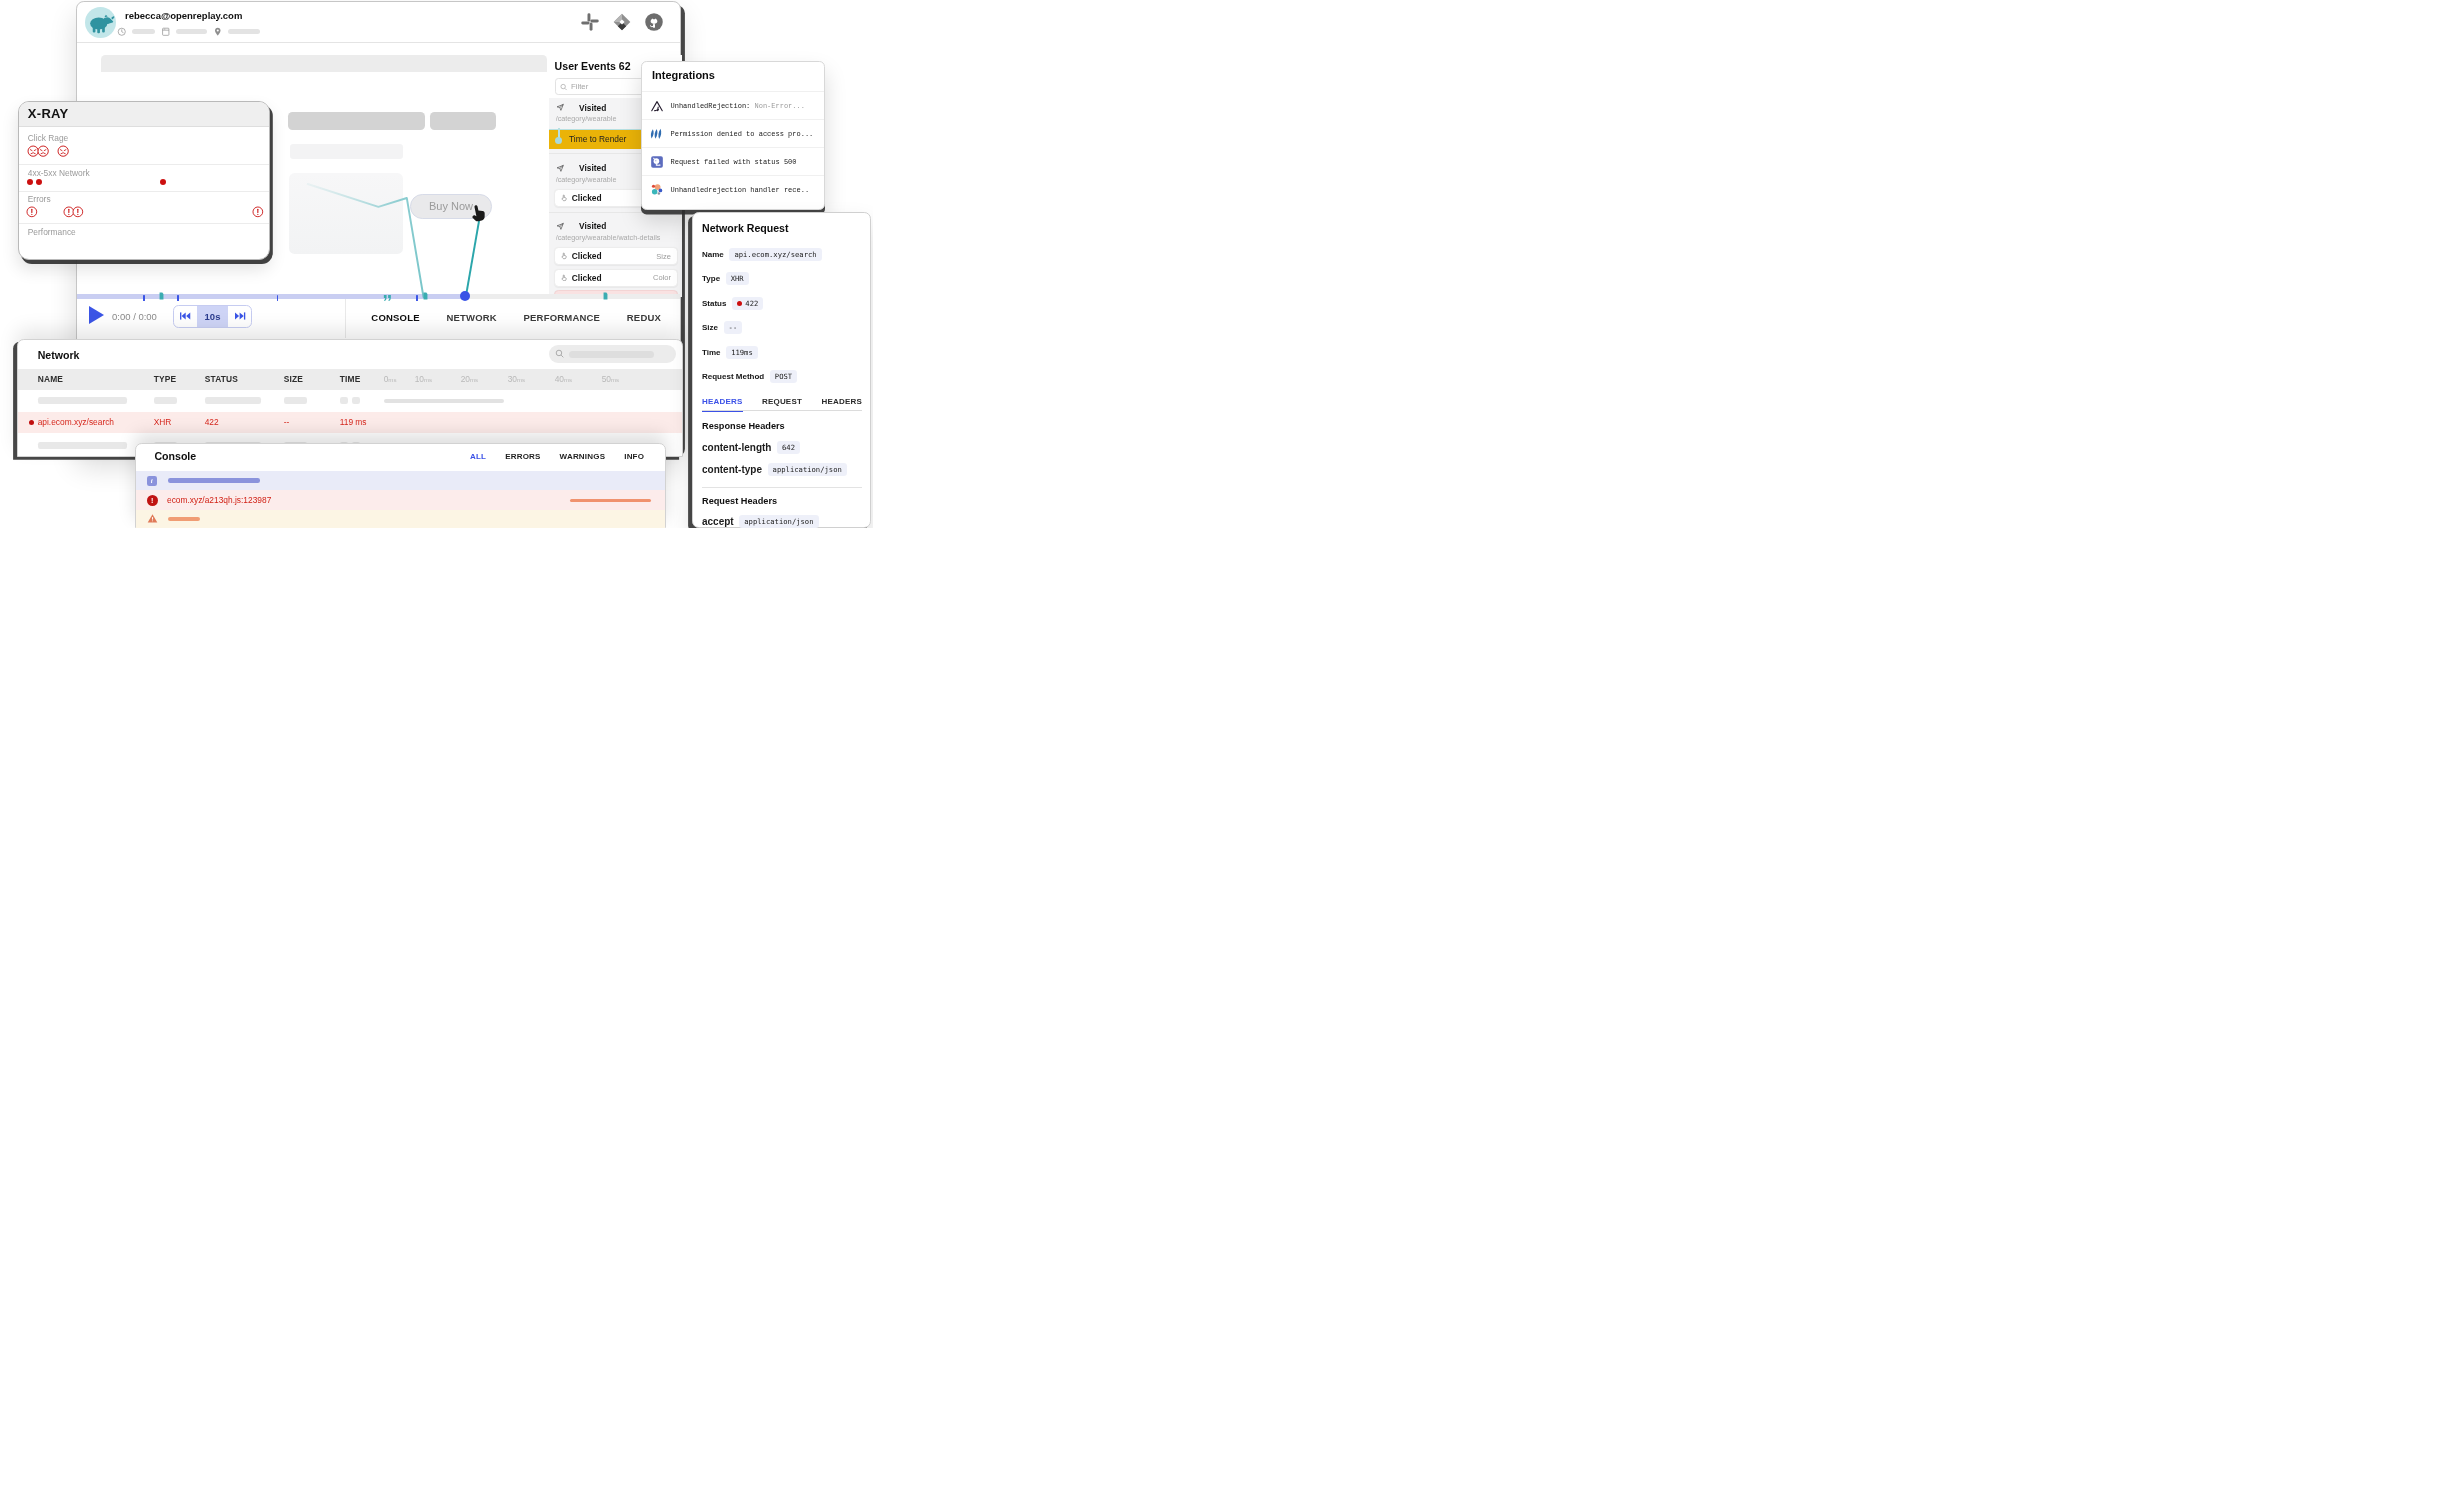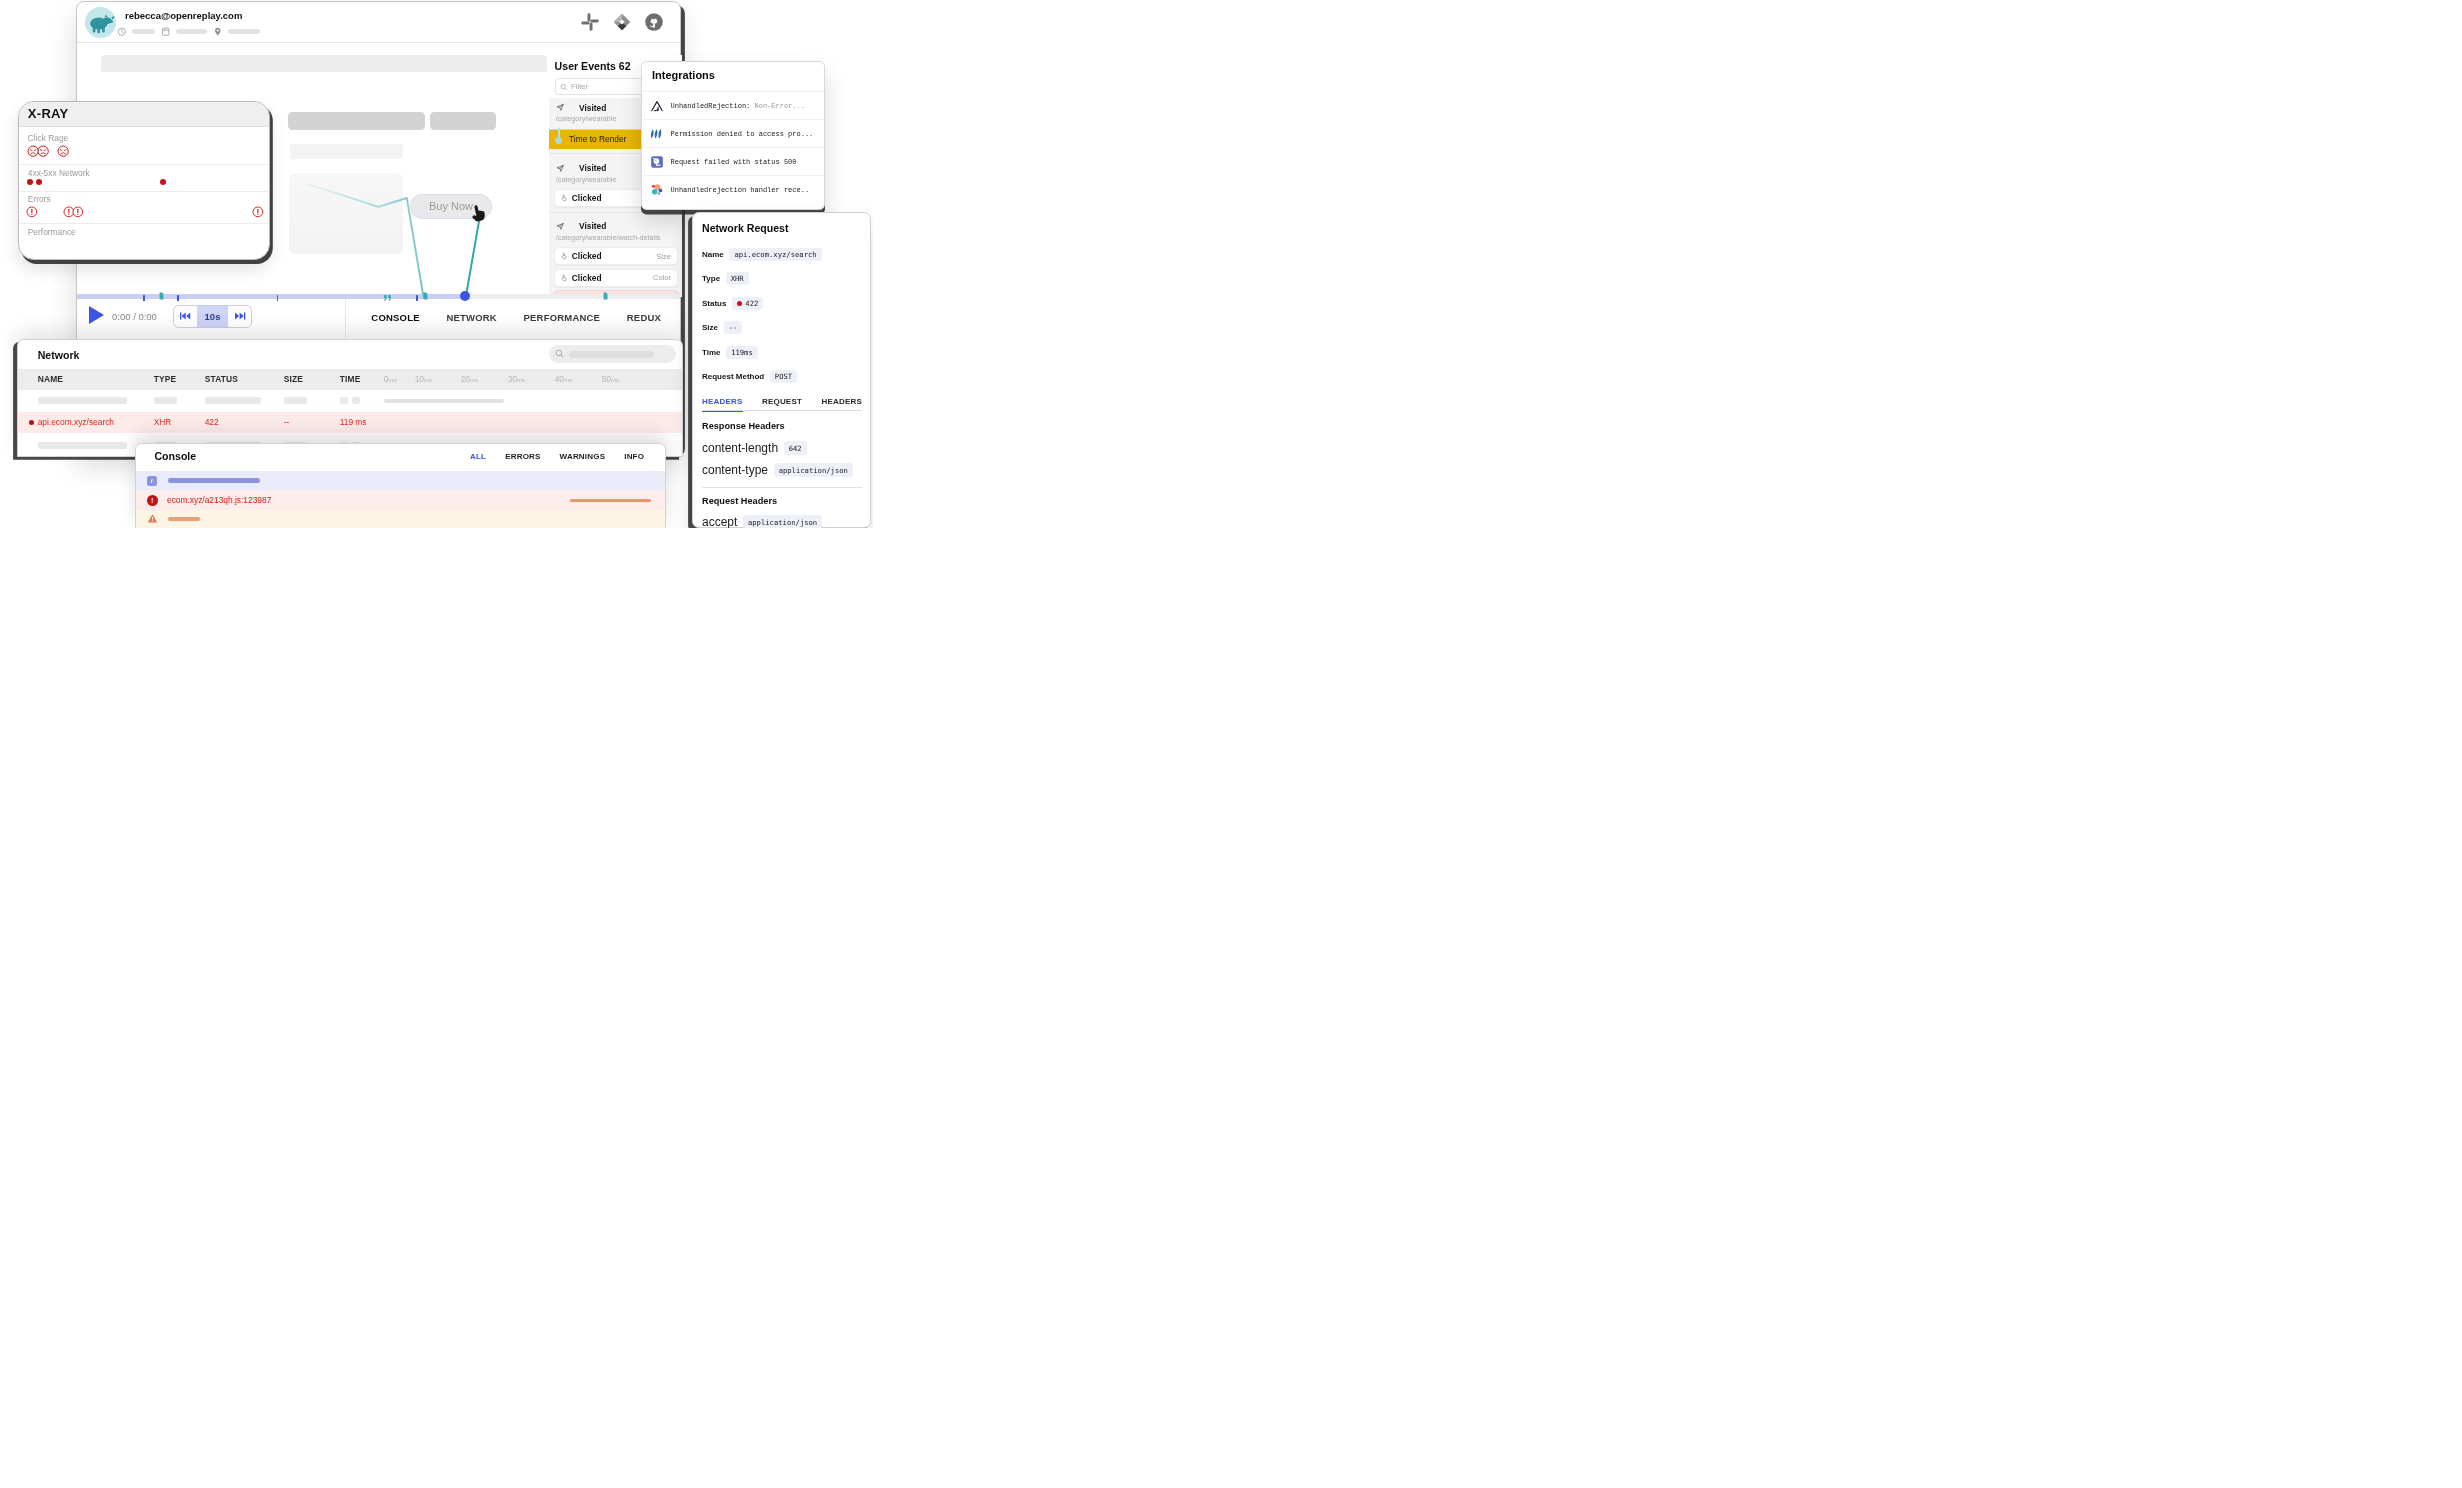--- a/index.html
+++ b/index.html
@@ -61,21 +61,21 @@
     box-shadow:0 4.5px 0 rgba(45,45,45,.88), 0 11px 22px rgba(0,0,0,.15); }
   .int-title { position:absolute; left:10px; top:7.2px; font-size:11px; font-weight:700; color:#0c0c0c; }
   .int-rows { position:absolute; left:0; top:29px; width:100%; bottom:0; }
   .int-row { height:28px; display:flex; align-items:center; gap:6.7px; padding:0 7.8px; border-top:0.6px solid #f0f0f0; }
   .int-row svg { width:14px; height:14px; flex:0 0 auto; }
   .int-text { font-family:Liberation Mono, monospace; font-size:7px; color:#191919; white-space:nowrap; overflow:hidden; }
   .int-text .sec { color:#9a9a9a; }
 
   
   .xray { position:absolute; left:18.4px; top:101px; width:252px; height:159px; background:#fff;
-    border:0.6px solid #b9b9b9; border-radius:16px; z-index:30;
+    border:0.6px solid #b9b9b9; border-radius:11px; z-index:30;
     box-shadow:2.8px 3.9px 0 rgba(45,45,45,.9), 0 9px 16.7px rgba(0,0,0,.12); overflow:hidden; }
   .xray-head { height:24.5px; background:#efefef; border-bottom:0.6px solid #dedede; display:flex; align-items:center; }
   .xray-title { margin-left:8.4px; font-size:13px; font-weight:700; letter-spacing:0.3px; color:#121212; }
   .xray-sec-label { position:absolute; left:8.4px; font-size:8.4px; color:#9a9a9a; }
   .xray-div { position:absolute; left:0; width:100%; height:0.6px; background:#ececec; }
   .xmark { position:absolute; }
   .red-dot { width:6.1px; height:6.1px; border-radius:50%; background:#cc1010; }
 
   
   .player-strip { position:absolute; left:0; top:292px; width:100%; height:5px; background:#ededed; z-index:7; }
@@ -147,21 +147,21 @@
   .nrq-lbl { font-size:8px; font-weight:700; color:#161616; }
   .chip { background:#eef0f9; border-radius:3.3px; padding:2.2px 5px; font-family:"DejaVu Sans Mono", monospace;
     font-size:7.2px; color:#1a1a1a; white-space:nowrap; display:inline-flex; align-items:center; gap:3.3px; }
   .chip .dot { width:5px; height:5px; border-radius:50%; background:#cc0f0f; }
   .nrq-tabs { position:absolute; left:9px; top:184px; width:160px; display:flex; justify-content:space-between; }
   .ntab { font-size:8px; font-weight:700; color:#2a2a2a; letter-spacing:0.2px; padding-bottom:4.5px; }
   .ntab.active { color:#3b51e7; border-bottom:1.7px solid #3b51e7; }
   .nrq-tabline { position:absolute; left:9px; top:197px; width:160px; height:0.6px; background:#dcdcdc; }
   .nrq-h { position:absolute; left:9px; font-size:9.2px; font-weight:700; color:#101010; }
   .hdr-row { position:absolute; left:9px; display:flex; align-items:center; gap:5.6px; }
-  .hdr-lbl { font-size:12px; font-weight:400; color:#1c1c1c; }
+  .hdr-lbl { font-size:10px; font-weight:700; color:#1c1c1c; }
   .nrq-div { position:absolute; left:9px; width:160px; height:0.6px; background:#e3e3e3; }
 
   .ic-gray { stroke:#8f8f8f; fill:none; stroke-width:1.8; }
 </style>
 </head>
 <body>
 
 <div id="canvas">
 
   <div class="main-window">

